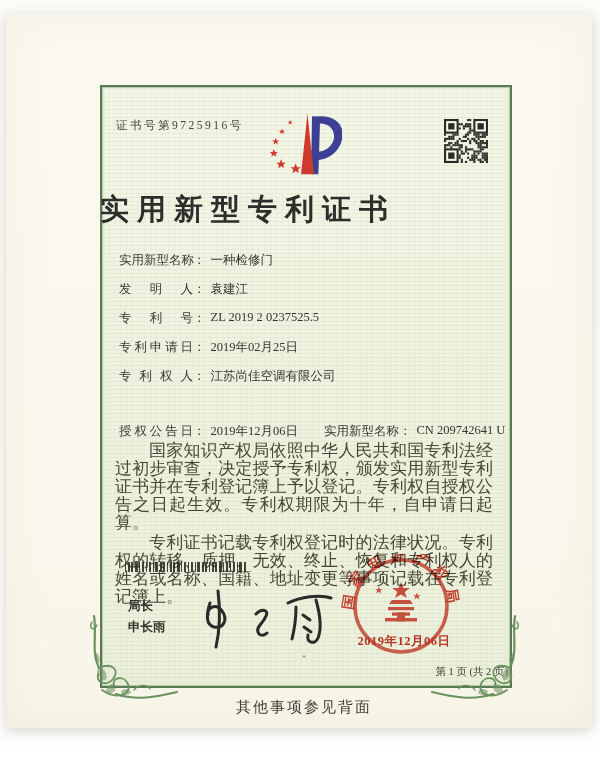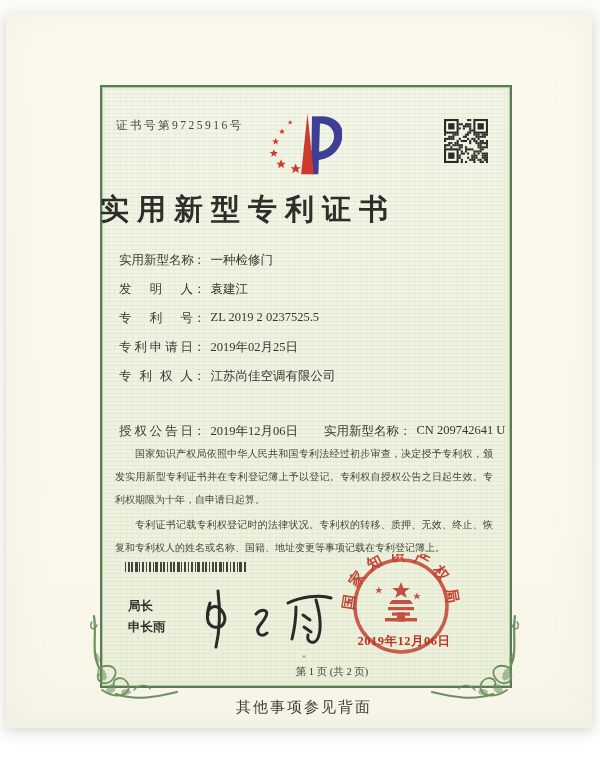--- a/index.html
+++ b/index.html
@@ -26,38 +26,38 @@
   .logo{position:absolute;left:256px;top:92px;width:80px;height:84px;}
   .qr{position:absolute;left:438px;top:105px;width:44px;height:44px;}
   .title{position:absolute;left:94px;top:176px;width:408px;text-align:left;
     font-size:29px;font-weight:bold;letter-spacing:8px;color:#2d2d2a;}
   .field-row{position:absolute;left:113px;font-size:12.5px;white-space:nowrap;color:#3b3b33;}
   .f-label{display:inline-block;width:74px;text-align:justify;text-align-last:justify;vertical-align:top;}
   .f-colon{display:inline-block;vertical-align:top;}
   .f-value{display:inline-block;margin-left:5px;vertical-align:top;color:#35352e;}
   .f-value.wrap{white-space:normal;width:278px;line-height:16px;}
   .grant-gap{display:inline-block;width:26px;}
-  .paras{position:absolute;left:109px;top:428px;width:378px;font-size:10px;line-height:23px;
+  .paras{position:absolute;left:109px;top:428px;width:378px;font-size:17px;line-height:18px;
     text-align:justify;color:#474738;}
   .paras p{margin:0 0 2px 0;text-indent:2em;}
   .barcode{position:absolute;left:119px;top:548px;width:122px;height:10px;
     background:
       repeating-linear-gradient(90deg,#26261f 0 1.5px,rgba(0,0,0,0) 1.5px 3.5px),
       repeating-linear-gradient(90deg,#26261f 0 1px,rgba(0,0,0,0) 1px 6px);
     opacity:.85;}
   .director-title{position:absolute;left:122px;top:584px;font-size:12.5px;font-weight:bold;color:#33332c;}
   .director-name{position:absolute;left:122px;top:605px;font-size:12.5px;font-weight:bold;color:#33332c;}
   .signature{position:absolute;left:186px;top:566px;width:150px;height:74px;}
   .seal{position:absolute;left:334px;top:540px;width:122px;height:112px;mix-blend-mode:multiply;opacity:.92;}
   .seal-date{position:absolute;left:6px;top:79px;width:116px;text-align:center;
     font-size:12.5px;font-weight:bold;color:#c2271c;letter-spacing:.5px;}
   .page-mark{position:absolute;left:94px;top:640px;width:408px;text-align:center;
     font-size:8px;color:#8a8a7a;}
-  .page-info{position:absolute;left:94px;top:651px;width:408px;text-align:center;
-    font-size:10.5px;color:#3d3d35;margin-left:28px;}
+  .page-info{position:absolute;left:94px;top:651px;width:408px;text-align:right;
+    font-size:10.5px;color:#3d3d35;}
   .footer-note{position:absolute;left:94px;top:684px;width:408px;text-align:center;
     font-size:15px;color:#3f3f37;letter-spacing:2px;}
   .flourish{position:absolute;width:95px;height:92px;}
   .flourish.left{left:78px;top:600px;}
   .flourish.right{left:424px;top:600px;transform:scaleX(-1);}
 </style>
 </head>
 <body>
 
 <div class="stage">

